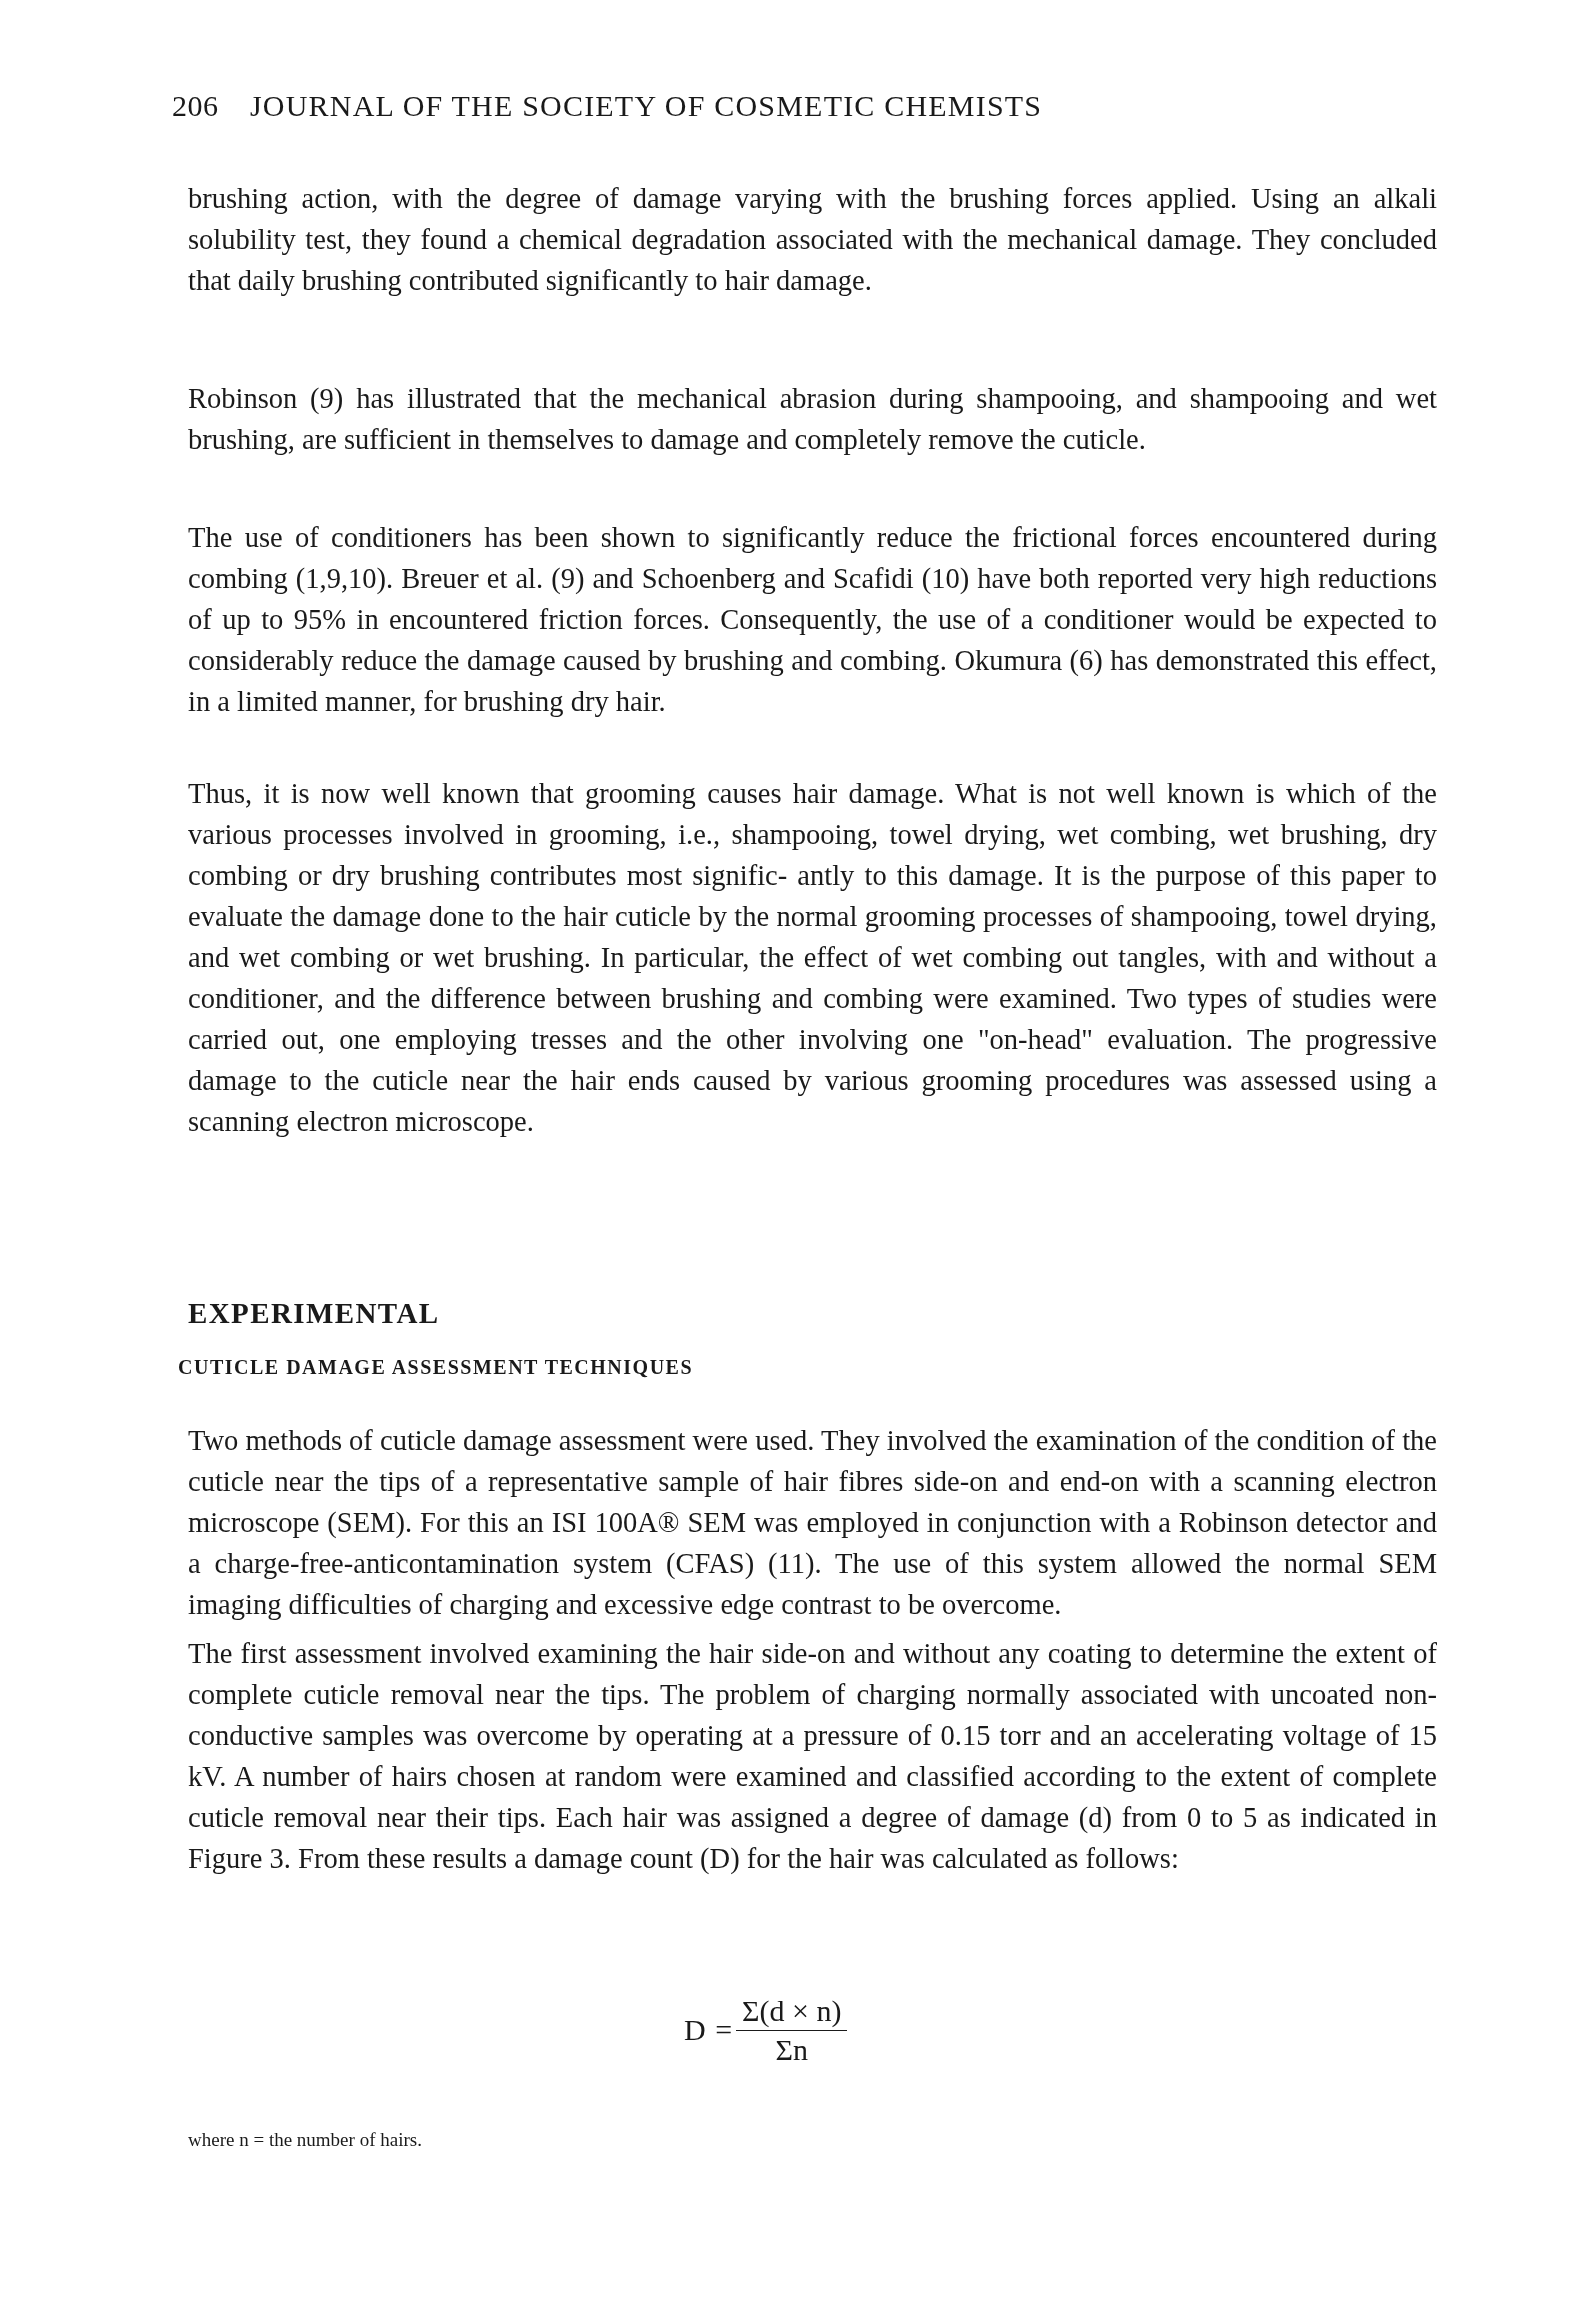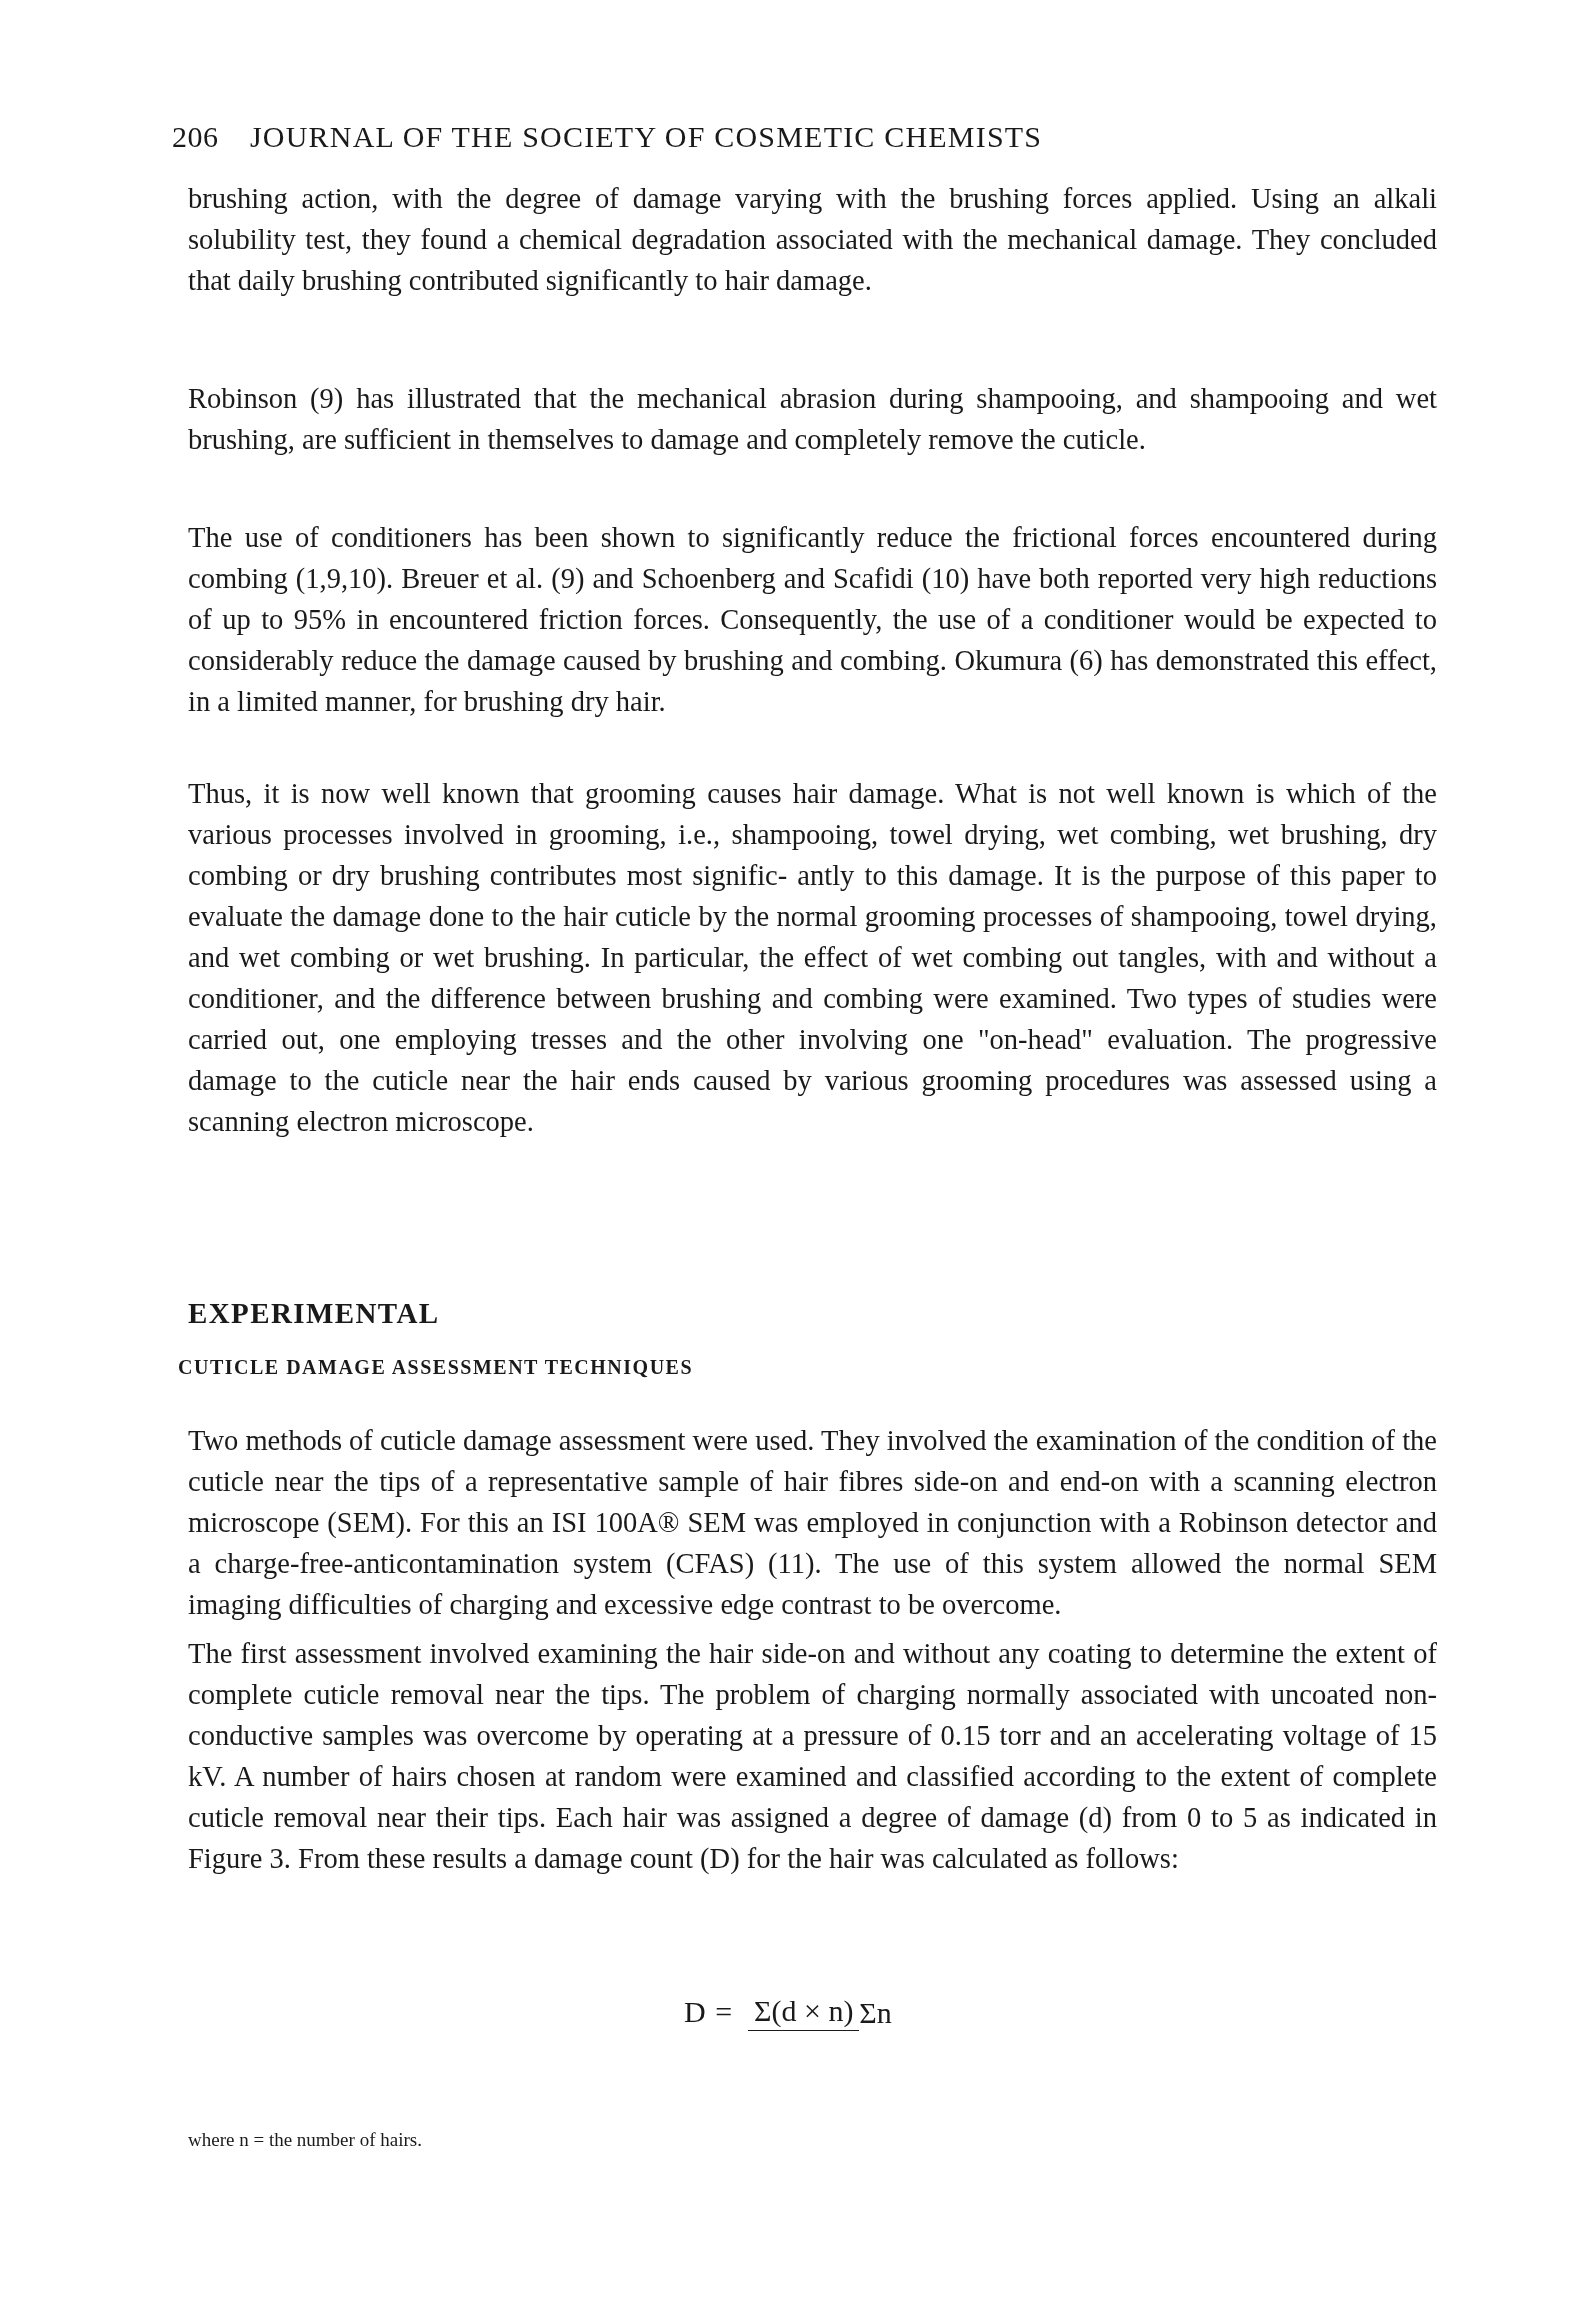--- a/index.html
+++ b/index.html
@@ -1,26 +1,26 @@
 <!DOCTYPE html>
 <html><head>
 <meta charset="utf-8">
 <style>
   html, body { margin: 0; padding: 0; background: #ffffff; }
   body { width: 1588px; height: 2306px; position: relative; overflow: hidden; color: #1a1a1a; }
   .page { position: absolute; left: 172px; top: 0; width: 1249px; font-family: "Liberation Serif", "DejaVu Serif", serif; }
   .header { position: absolute; top: 89px; left: 0; width: 1249px; font-size: 30px; letter-spacing: 0.5px; white-space: nowrap; }
   .header .pnum { display: inline-block; width: 70px; }
-  .header .jtitle { display: inline-block; letter-spacing: 1.2px; margin-top: 31px; }
+  .header .jtitle { display: inline-block; letter-spacing: 1.2px; }
   .para { position: absolute; left: 0; width: 1249px; font-size: 28.5px; line-height: 41px; text-align: justify; margin: 16px; }
   .h-exp { position: absolute; left: 0; top: 1281px; font-size: 29px; font-weight: bold; letter-spacing: 1.4px; margin: 16px; }
   .h-sub { position: absolute; left: 0; top: 1350px; font-size: 20px; letter-spacing: 1.5px; margin: 6px; }
   .formula { position: absolute; top: 1994px; left: 512px; font-size: 30px; display: flex; align-items: center; }
   .formula .lhs { margin-right: 9.7px; }
-  .frac { display: inline-flex; align-items: center; margin-left: 16px; }
+  .frac { display: inline-flex; flex-direction: column; align-items: center; margin-left: 4px; }
   .frac .num { padding: 0 5.8px 1.9px 5.8px; border-bottom: 1.9px solid #1a1a1a; }
   .frac .den { padding-top: 1.9px; }
   .where { position: absolute; left: 0; top: 2113px; font-size: 19px; margin: 16px; }
 </style>
 </head>
 <body>
 
 <div class="page">
 
   <div class="header">

